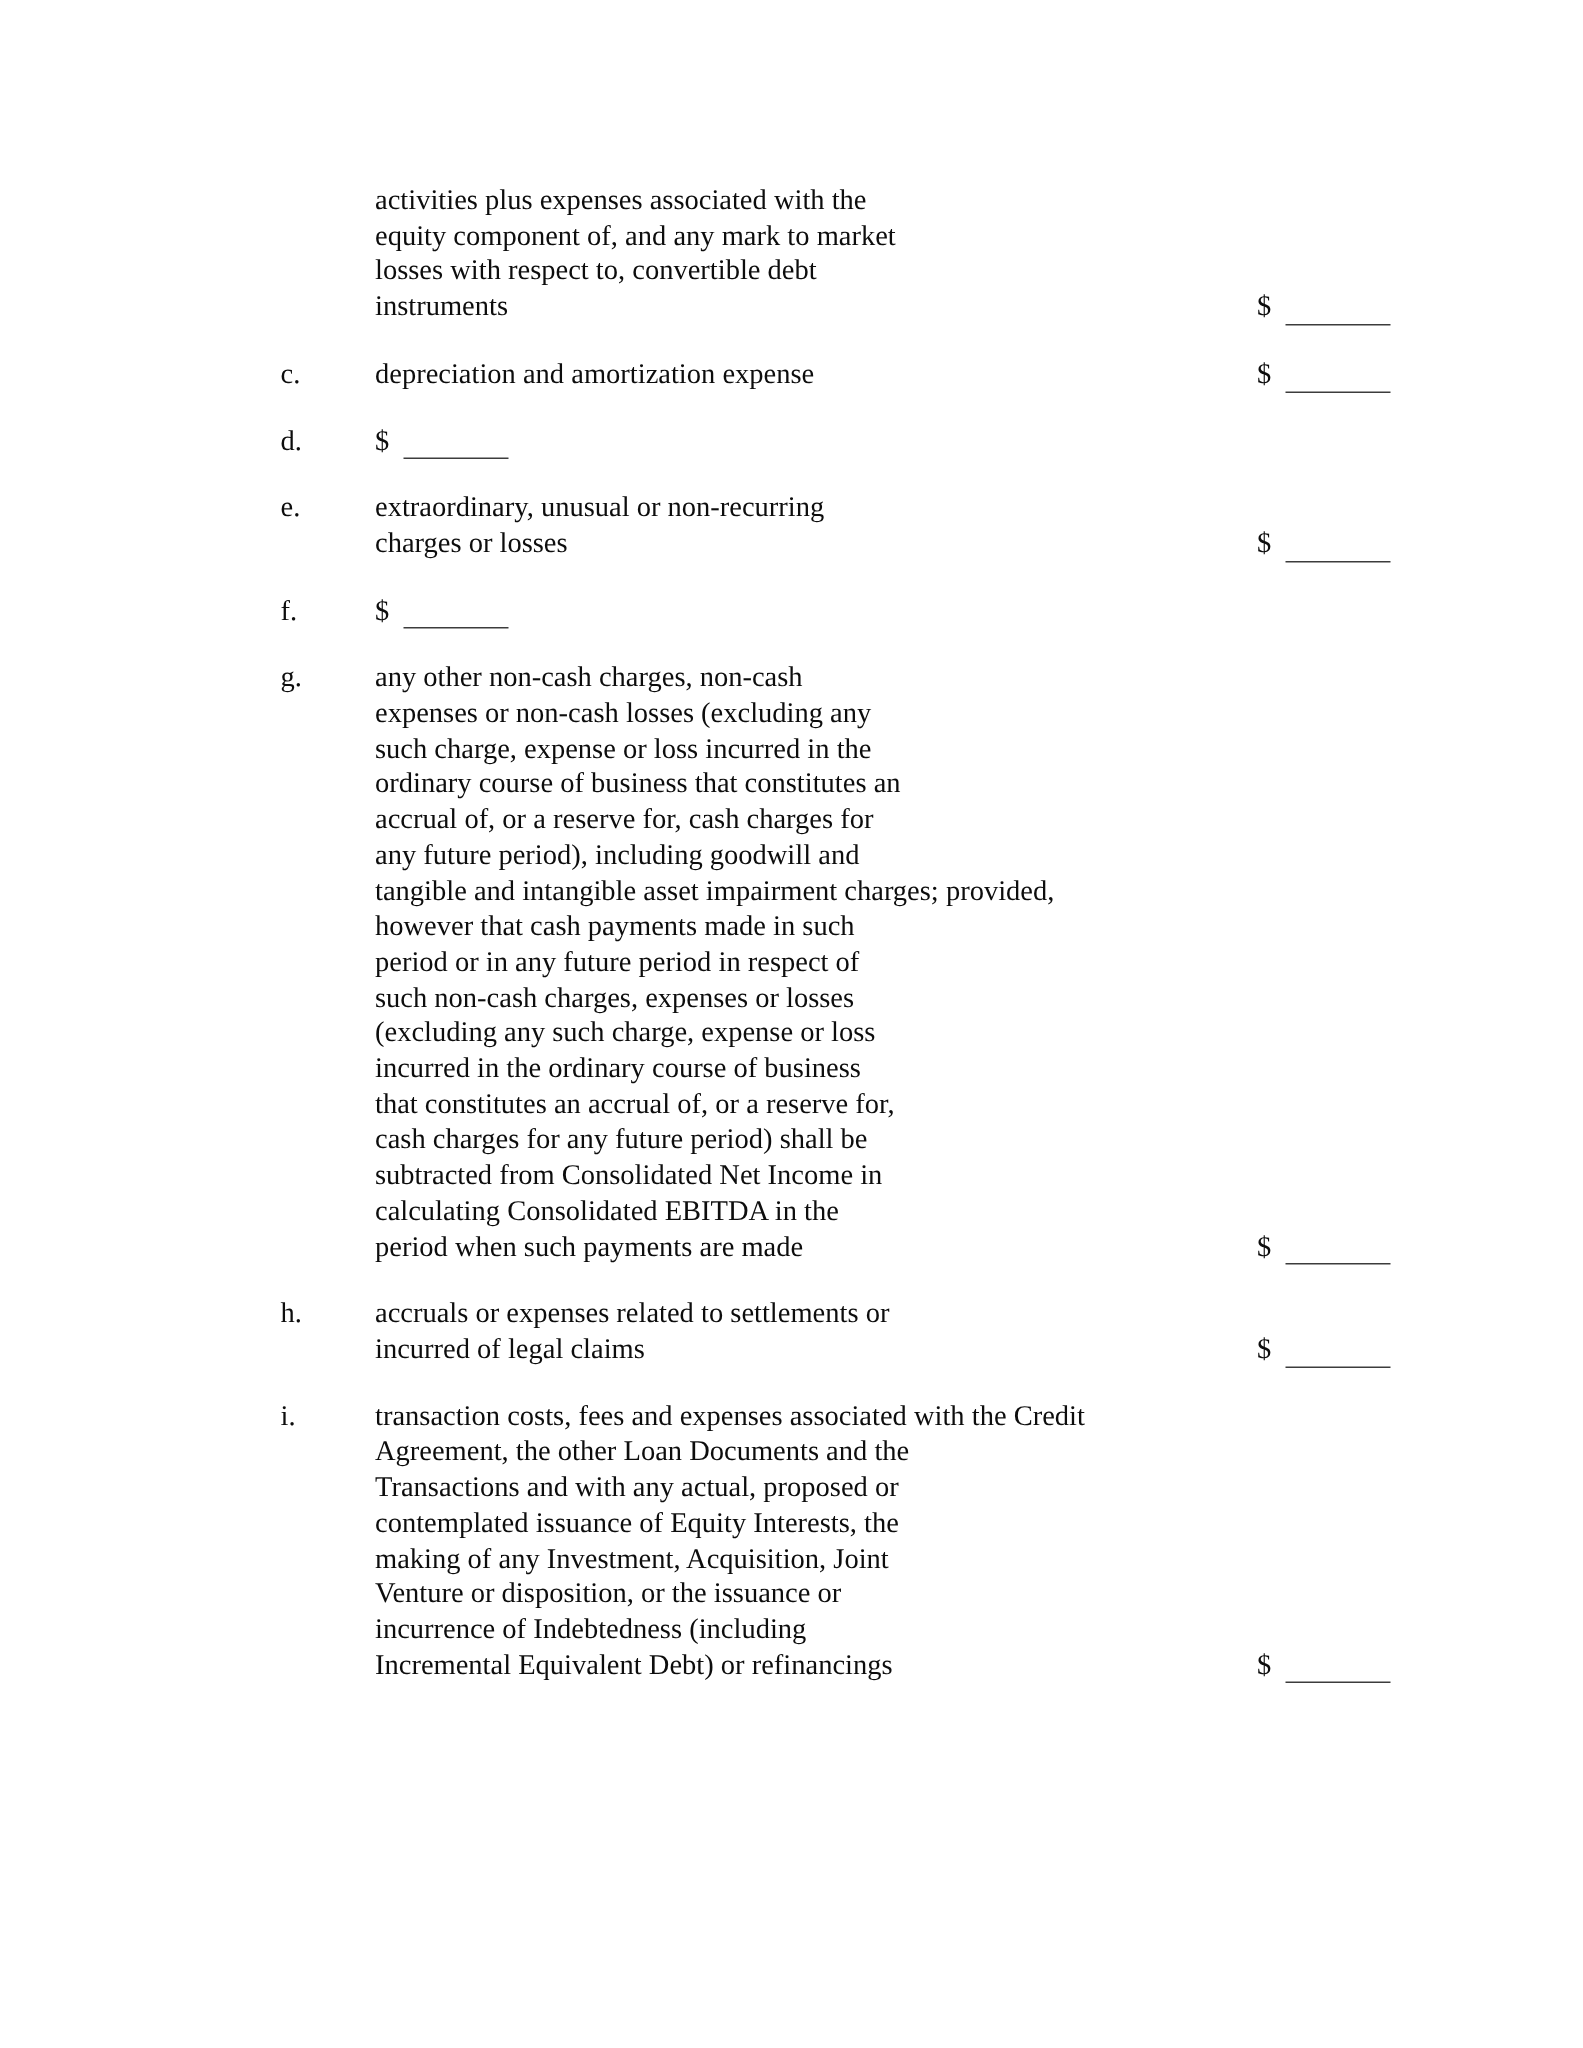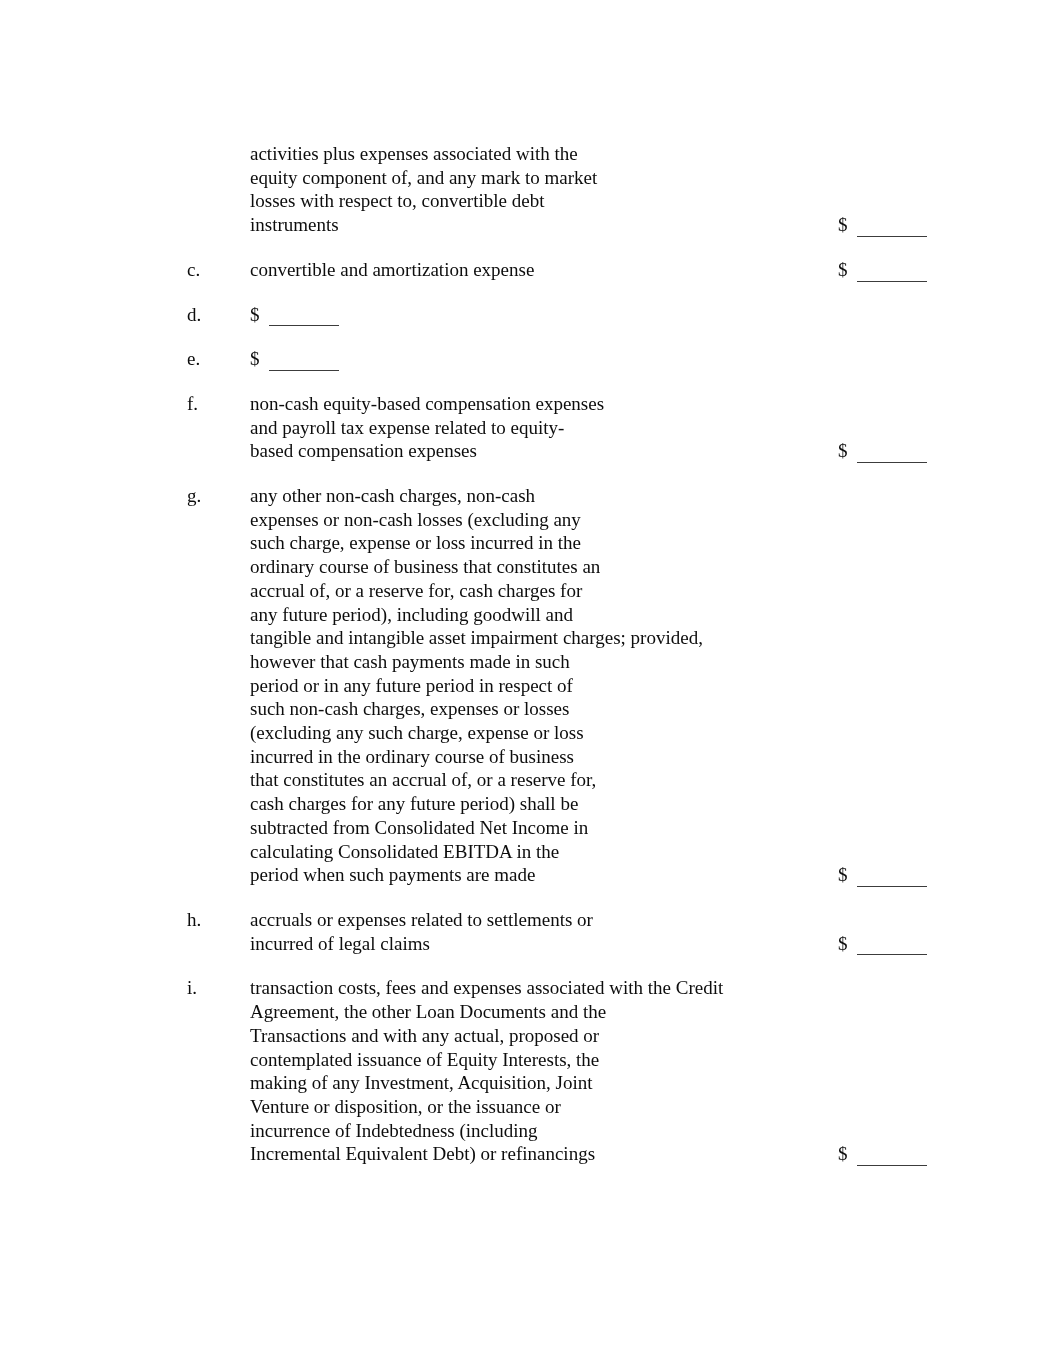--- a/index.html
+++ b/index.html
@@ -16,21 +16,20 @@
   .page {
     width: 1055px;
     height: 1365px;
     padding-top: 122px;
     padding-left: 187px;
   }
   .row {
     display: flex;
     align-items: flex-start;
     margin-bottom: 21px;
-    margin-top: 20px;
   }
   .cell-label {
     width: 63px;
     flex: 0 0 63px;
   }
   .cell-text {
     width: 588px;
     flex: 0 0 588px;
     white-space: pre-line;
   }
@@ -63,48 +62,47 @@
 losses with respect to, convertible debt
 instruments</div>
     <div class="cell-amount">
       <span class="dollar">$</span>
       <span class="blank-line"></span>
     </div>
   </div>
 
   <div class="row">
     <div class="cell-label">c.</div>
-    <div class="cell-text">convertible and amortization expense</div>
+    <div class="cell-text">depreciation and amortization expense</div>
     <div class="cell-amount">
       <span class="dollar">$</span>
       <span class="blank-line"></span>
     </div>
   </div>
 
   <div class="row">
     <div class="cell-label">d.</div>
     <div class="cell-amount">
       <span class="dollar">$</span>
       <span class="blank-line"></span>
     </div>
   </div>
 
   <div class="row">
     <div class="cell-label">e.</div>
+    <div class="cell-text">extraordinary, unusual or non-recurring
+charges or losses</div>
     <div class="cell-amount">
       <span class="dollar">$</span>
       <span class="blank-line"></span>
     </div>
   </div>
 
   <div class="row">
     <div class="cell-label">f.</div>
-    <div class="cell-text">non-cash equity-based compensation expenses
-and payroll tax expense related to equity-
-based compensation expenses</div>
     <div class="cell-amount">
       <span class="dollar">$</span>
       <span class="blank-line"></span>
     </div>
   </div>
 
   <div class="row">
     <div class="cell-label">g.</div>
     <div class="cell-text">any other non-cash charges, non-cash
 expenses or non-cash losses (excluding any

